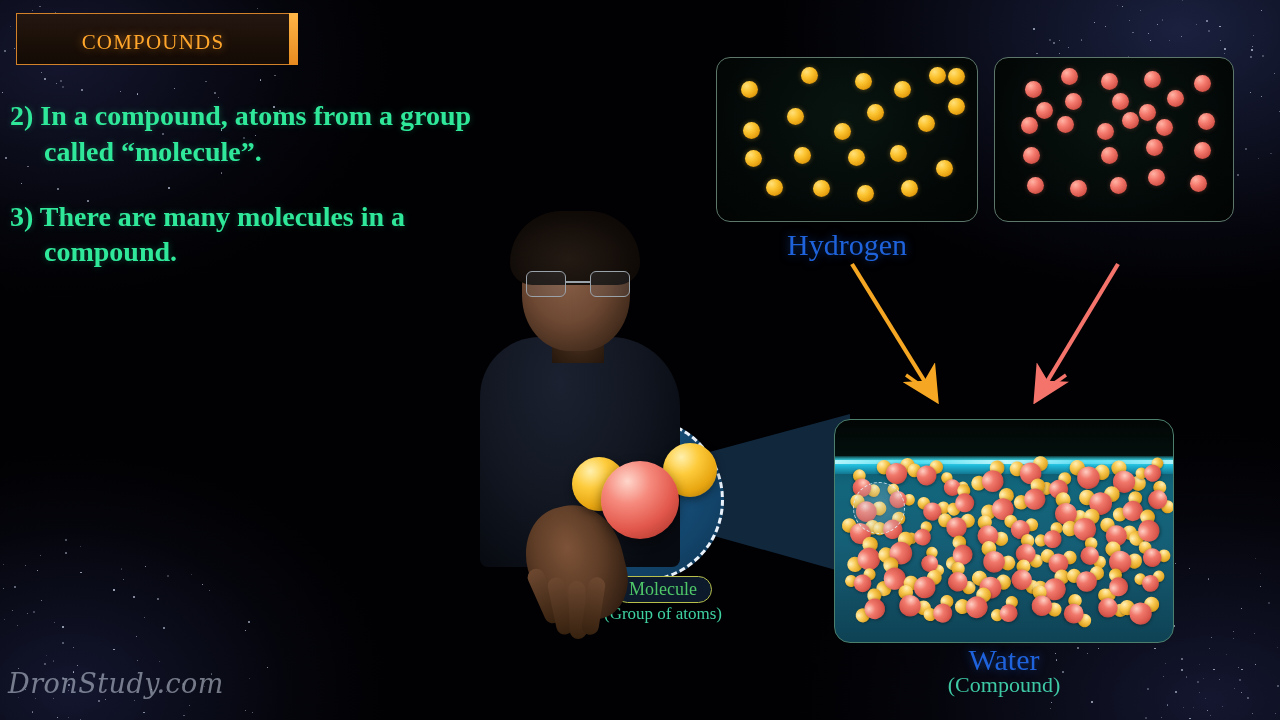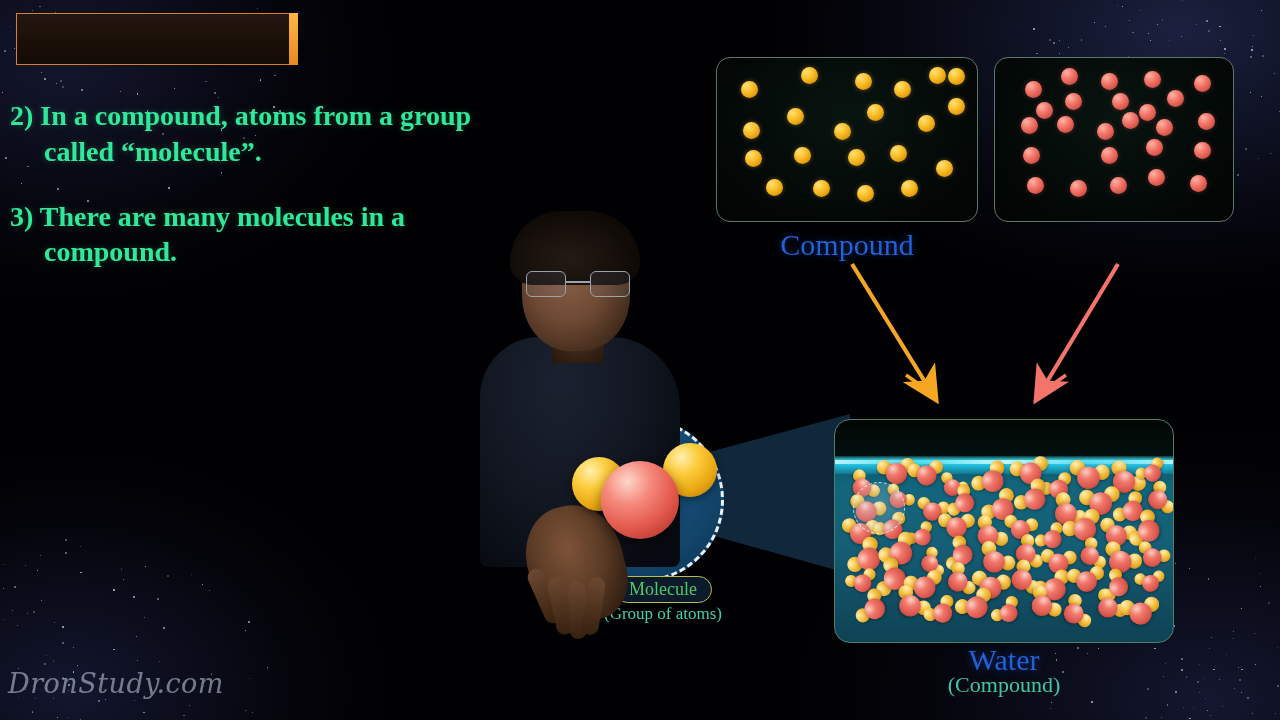--- a/index.html
+++ b/index.html
@@ -506,20 +506,21 @@
       <i style="left: 1268.3px; top: 602.4px; width: 1.5px; height: 1.5px; opacity: 0.26;"></i>
       <i style="left: 1254.8px; top: 664.4px; width: 1px; height: 1px; opacity: 0.8;"></i>
       <i style="left: 1274.8px; top: 713.4px; width: 1px; height: 1px; opacity: 0.45;"></i>
       <i style="left: 1164.6px; top: 663.1px; width: 1px; height: 1px; opacity: 0.34;"></i>
       <i style="left: 1207.7px; top: 578.1px; width: 1.5px; height: 1.5px; opacity: 0.55;"></i>
       <i style="left: 1198.7px; top: 663.9px; width: 1.5px; height: 1.5px; opacity: 0.25;"></i>
       <i style="left: 1160.5px; top: 716.7px; width: 1.5px; height: 1.5px; opacity: 0.49;"></i>
     </div>
 
   <div id="title-box">
+    <span id="title-text">Compounds</span>
     <span class="cap"></span>
   </div>
 
   <div id="points">
     <div class="point">
       <span>2)</span>
       <span>In a compound, atoms from a group</span>
       <span class="l2">called “molecule”.</span>
     </div>
     <div class="point">
@@ -545,21 +546,21 @@
       <span class="atom h" style="width: 17px; height: 17px; left: 28.3px; top: 92px;"></span>
       <span class="atom h" style="width: 17px; height: 17px; left: 77.2px; top: 89.3px;"></span>
       <span class="atom h" style="width: 17px; height: 17px; left: 130.8px; top: 90.7px;"></span>
       <span class="atom h" style="width: 17px; height: 17px; left: 172.8px; top: 86.6px;"></span>
       <span class="atom h" style="width: 17px; height: 17px; left: 219.4px; top: 101.6px;"></span>
       <span class="atom h" style="width: 17px; height: 17px; left: 49.3px; top: 120.6px;"></span>
       <span class="atom h" style="width: 17px; height: 17px; left: 95.9px; top: 122px;"></span>
       <span class="atom h" style="width: 17px; height: 17px; left: 140.1px; top: 127.4px;"></span>
       <span class="atom h" style="width: 17px; height: 17px; left: 184.4px; top: 122px;"></span>
     </div>
-  <div class="elem-label" id="label-hydrogen">Compound</div>
+  <div class="elem-label" id="label-hydrogen">Hydrogen</div>
 
   <div class="elem-box" id="box-oxygen">
       <span class="atom o" style="width: 17px; height: 17px; left: 30.3px; top: 22.7px;"></span>
       <span class="atom o" style="width: 17px; height: 17px; left: 66.2px; top: 10.4px;"></span>
       <span class="atom o" style="width: 17px; height: 17px; left: 106.3px; top: 14.5px;"></span>
       <span class="atom o" style="width: 17px; height: 17px; left: 148.5px; top: 13.2px;"></span>
       <span class="atom o" style="width: 17px; height: 17px; left: 199.1px; top: 17.2px;"></span>
       <span class="atom o" style="width: 17px; height: 17px; left: 40.9px; top: 44.4px;"></span>
       <span class="atom o" style="width: 17px; height: 17px; left: 70.4px; top: 34.9px;"></span>
       <span class="atom o" style="width: 17px; height: 17px; left: 116.8px; top: 34.9px;"></span>

